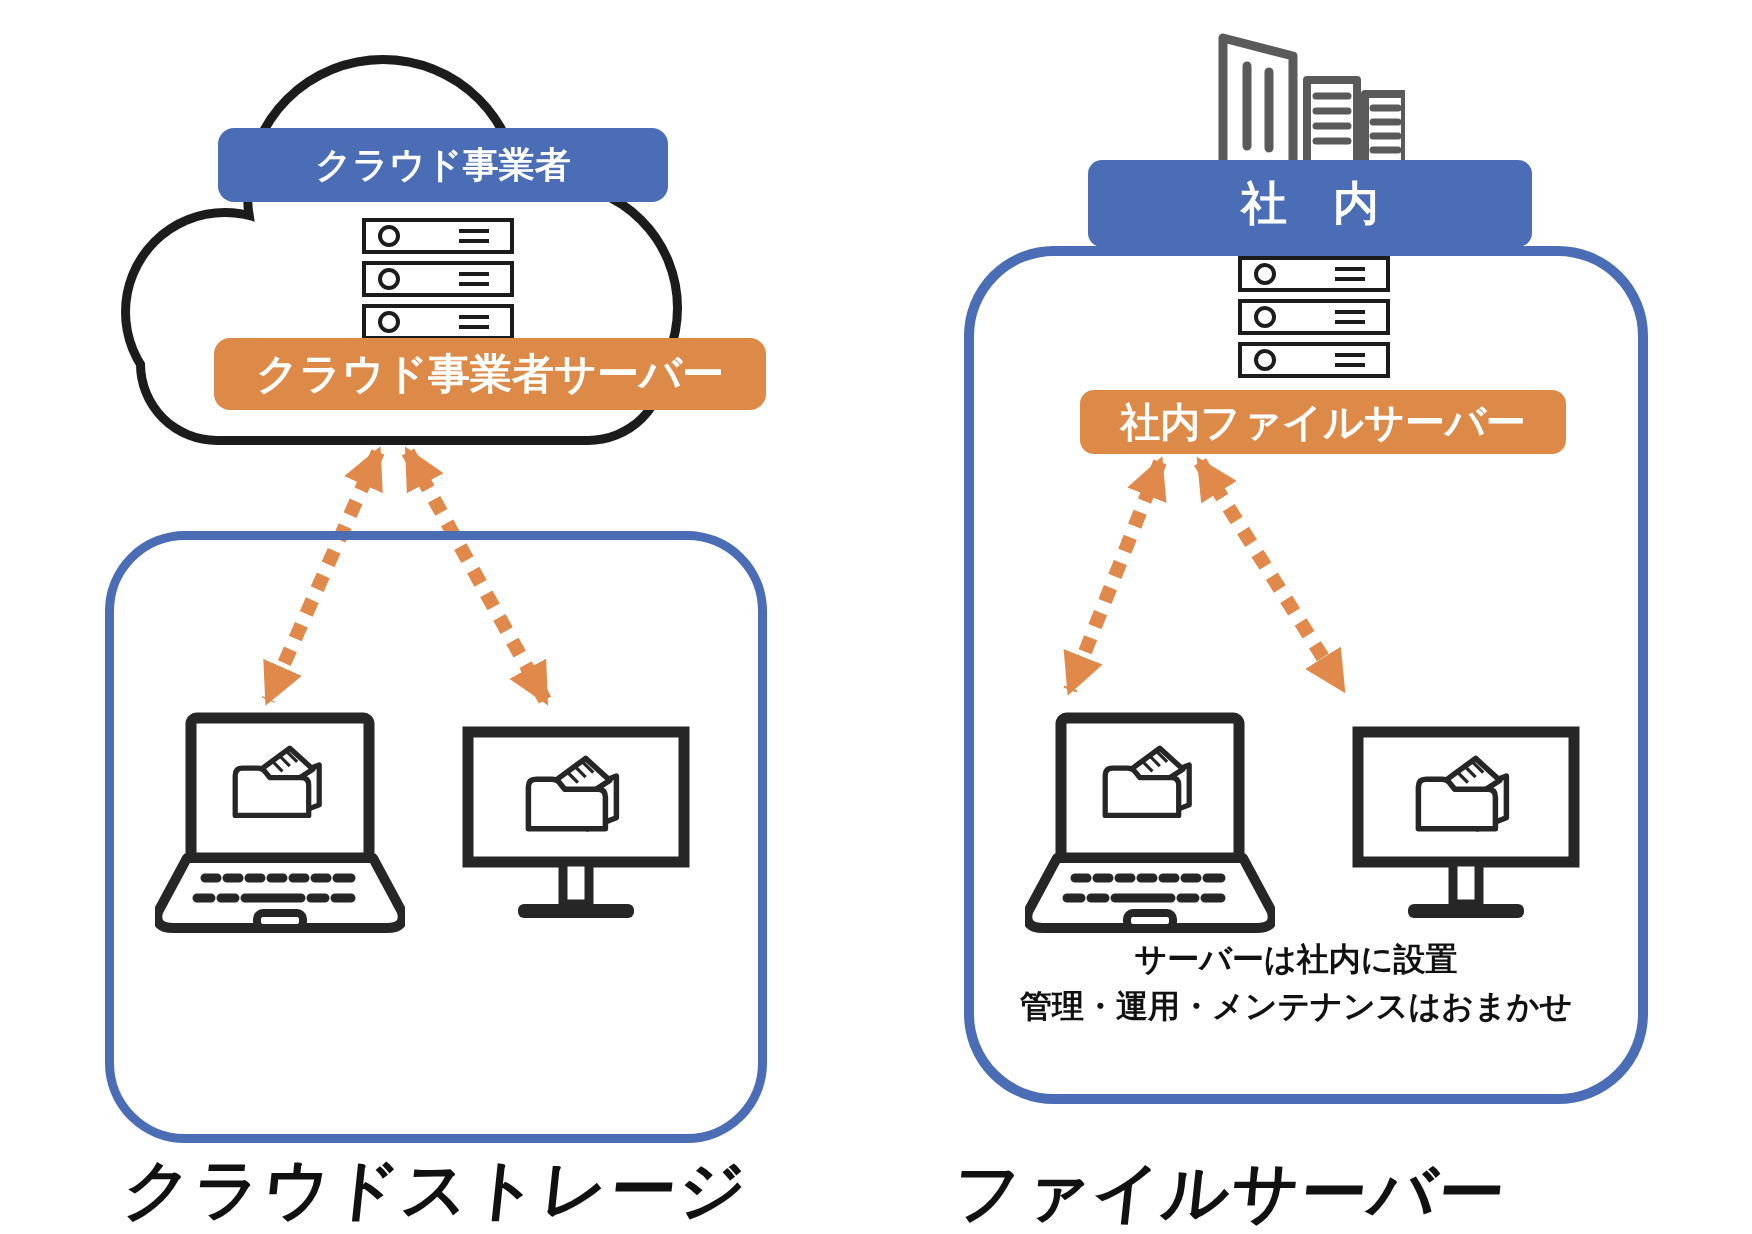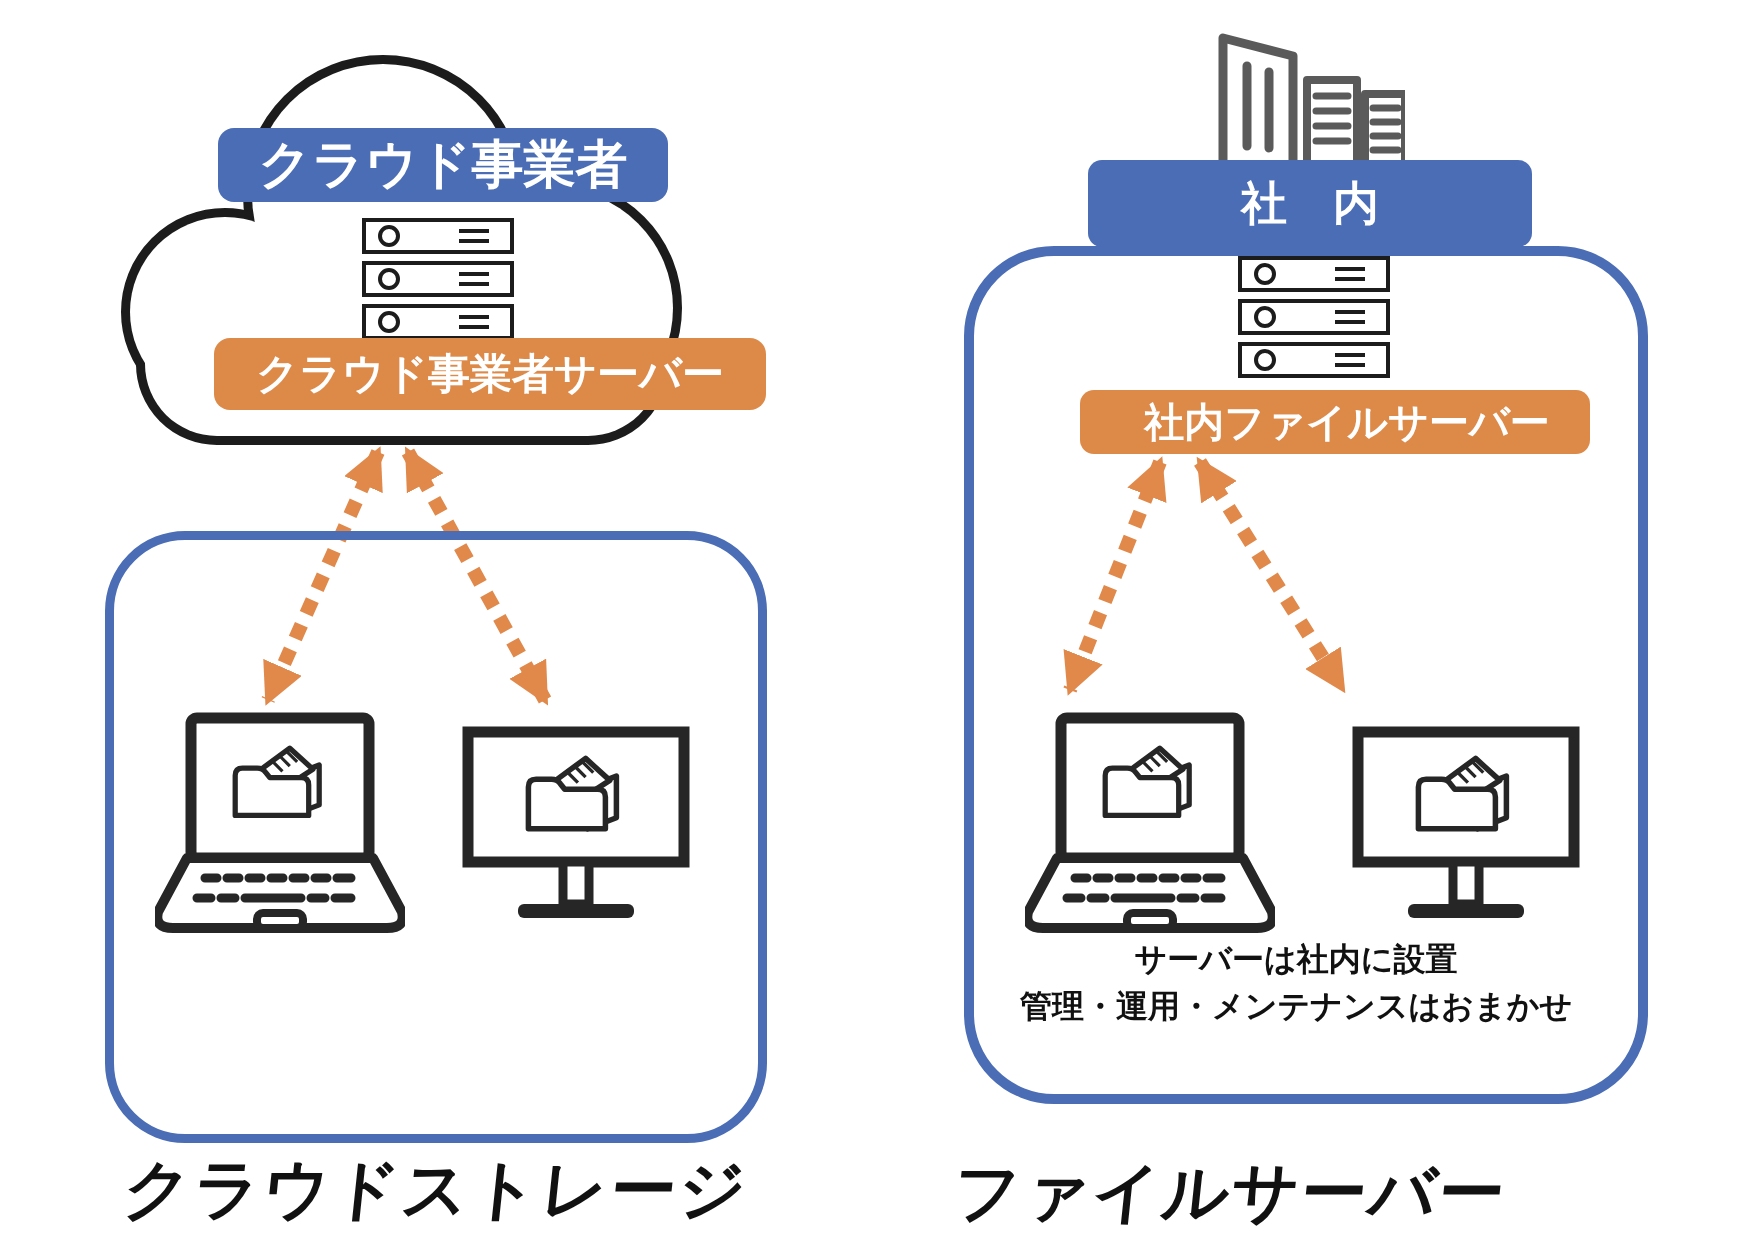--- a/index.html
+++ b/index.html
@@ -83,21 +83,21 @@
     <g stroke="#5a5a5a" fill="#ffffff" stroke-width="8" stroke-linejoin="round">
       <rect x="92" y="56" width="50" height="86"></rect>
       <rect x="150" y="70" width="40" height="72"></rect>
     </g>
     <g stroke="#5a5a5a" stroke-width="7" stroke-linecap="round" fill="none">
       <path d="M101 72 h32 M101 87 h32 M101 102 h32 M101 117 h32"></path>
       <path d="M158 84 h25 M158 98 h25 M158 112 h25 M158 126 h25"></path>
     </g>
   </svg>
 
-  <div class="abs pill blue" style="left:218px;top:128px;width:450px;height:74px;font-size:52px;">
+  <div class="abs pill blue" style="left:218px;top:128px;width:450px;height:74px;font-size:36px;">
     <span>クラウド事業者</span>
   </div>
 
   <svg class="abs" style="left:362px;top:218px;" width="152" height="124" viewBox="0 0 152 124">
     <g stroke="#1c1c1c" fill="#ffffff" stroke-width="4">
       <rect x="2" y="2" width="148" height="32"></rect>
       <rect x="2" y="45" width="148" height="32"></rect>
       <rect x="2" y="88" width="148" height="32"></rect>
     </g>
     <g stroke="#1c1c1c" fill="none" stroke-width="4">
@@ -127,21 +127,21 @@
     <g stroke="#1c1c1c" fill="none" stroke-width="4">
       <circle cx="27" cy="18" r="9"></circle>
         <path d="M97 13 h30 M97 23 h30"></path>
       <circle cx="27" cy="61" r="9"></circle>
         <path d="M97 56 h30 M97 66 h30"></path>
       <circle cx="27" cy="104" r="9"></circle>
         <path d="M97 99 h30 M97 109 h30"></path>
     </g>
   </svg>
 
-  <div class="abs pill orange" style="left:1080px;top:390px;width:486px;height:64px;font-size:40px;border-radius:14px;padding-left:24px;">
+  <div class="abs pill orange" style="left:1080px;top:390px;width:486px;height:64px;font-size:40px;border-radius:14px;">
     <span>社内ファイルサーバー</span>
   </div>
 
   <svg class="abs" style="left:155px;top:712px;" width="250" height="240" viewBox="0 0 250 240">
     <rect x="36" y="6" width="178" height="140" rx="6" stroke="#262626" stroke-width="11" fill="#ffffff"></rect>
     <use href="#folder-def" transform="translate(76,32) scale(1.05)"></use>
     <path d="M32 146 L218 146 L247 200 Q251 216 232 216 L18 216 Q-1 216 3 200 Z" stroke="#262626" stroke-width="10" fill="#ffffff" stroke-linejoin="round"></path>
     <g stroke="#262626" stroke-width="9" stroke-linecap="round" fill="none">
       <path d="M50 166 h12 M72 166 h12 M94 166 h12 M116 166 h12 M138 166 h12 M160 166 h12 M182 166 h14"></path>
       <path d="M42 186 h14 M66 186 h14 M90 186 h56 M156 186 h14 M180 186 h16"></path>

